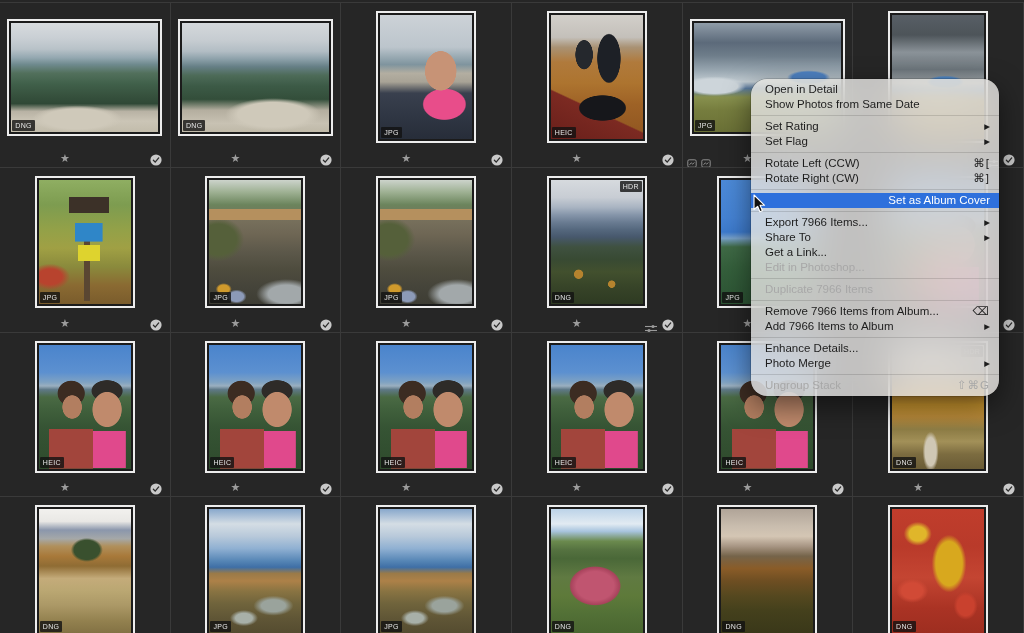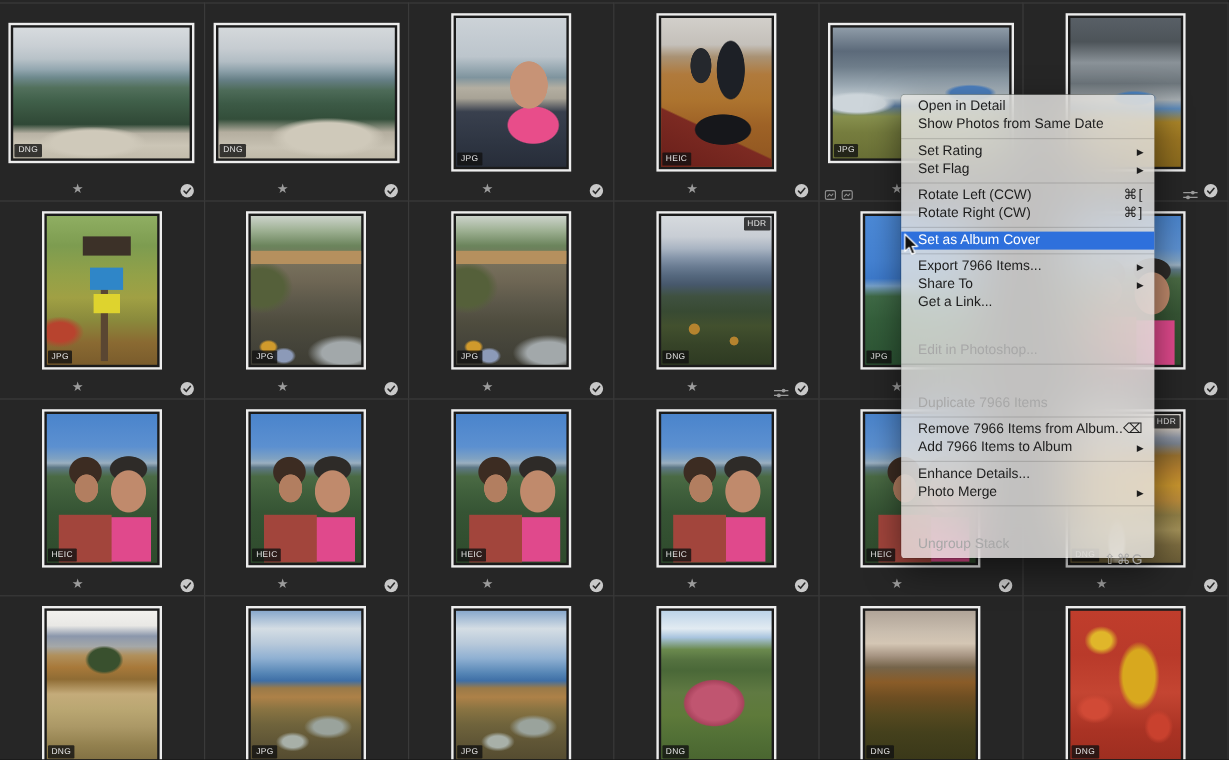--- a/index.html
+++ b/index.html
@@ -101,33 +101,33 @@
   .scene-autumn-dusk .img { background-image:
     linear-gradient(180deg,#b0a498 0%,#c9bdae 14%,#d4c6b4 22%,#a89684 30%,#75644a 38%,#8a5c28 48%,#6e4e22 58%,#55481f 70%,#44401c 82%,#3a3819 100%); }
   .scene-maple .img { background-image:
     radial-gradient(ellipse 24px 40px at 62% 44%, #d8a81e 55%, rgba(0,0,0,0) 72%),
     radial-gradient(ellipse 14px 12px at 28% 20%, #e0b62a 60%, rgba(0,0,0,0)),
     radial-gradient(ellipse 12px 14px at 80% 78%, #c9412e 70%, rgba(0,0,0,0)),
     radial-gradient(ellipse 16px 12px at 22% 66%, #d14a36 65%, rgba(0,0,0,0)),
     linear-gradient(180deg,#c03d2c 0%,#b93a2a 30%,#c44532 55%,#aa3324 80%,#9e2e20 100%); }
 
   
-  #menu { position:absolute; left:751px; top:79px; width:211px; z-index:10;
+  #menu { position:absolute; left:751px; top:79px; width:248px; z-index:10;
           background:rgba(236,234,233,0.9);
-          border-radius:3px; padding:3px 0;
+          border-radius:16px; padding:3px 0;
           box-shadow:0 0 0 0.5px rgba(0,0,0,0.28), 0 10px 28px rgba(0,0,0,0.5);
           font-size:11.5px; color:#1d1d1d; }
   @supports (backdrop-filter: blur(1px)) { #menu { backdrop-filter: blur(22px); background:rgba(236,234,233,0.78); } }
   .mi { height:15px; line-height:15px; padding:0 9px 0 14px; display:flex; align-items:center;
         justify-content:space-between; white-space:nowrap; }
   .mi-label { overflow:hidden; }
   .mi-right { letter-spacing:1px; color:#202020; }
   .mi-arrow { font-size:7.5px; color:#1d1d1d; }
-  .mi.disabled, .mi.disabled .mi-right, .mi.disabled .mi-arrow { color:#a8a8a8;margin-top:25px; }
-  .mi.hl { background:#2e70dc; color:#fff; }
+  .mi.disabled, .mi.disabled .mi-right, .mi.disabled .mi-arrow { color:#a8a8a8; }
+  .mi.hl { background:#2e70dc; color:#fff;justify-content:flex-end; }
   .sep { height:1px; background:rgba(0,0,0,0.13); margin:3px 0; }
 
   
   #cursor { position:absolute; left:752px; top:194px; z-index:20; }
 </style>
 </head>
 <body>
 
 <div id="stage">
   <div id="grid">

